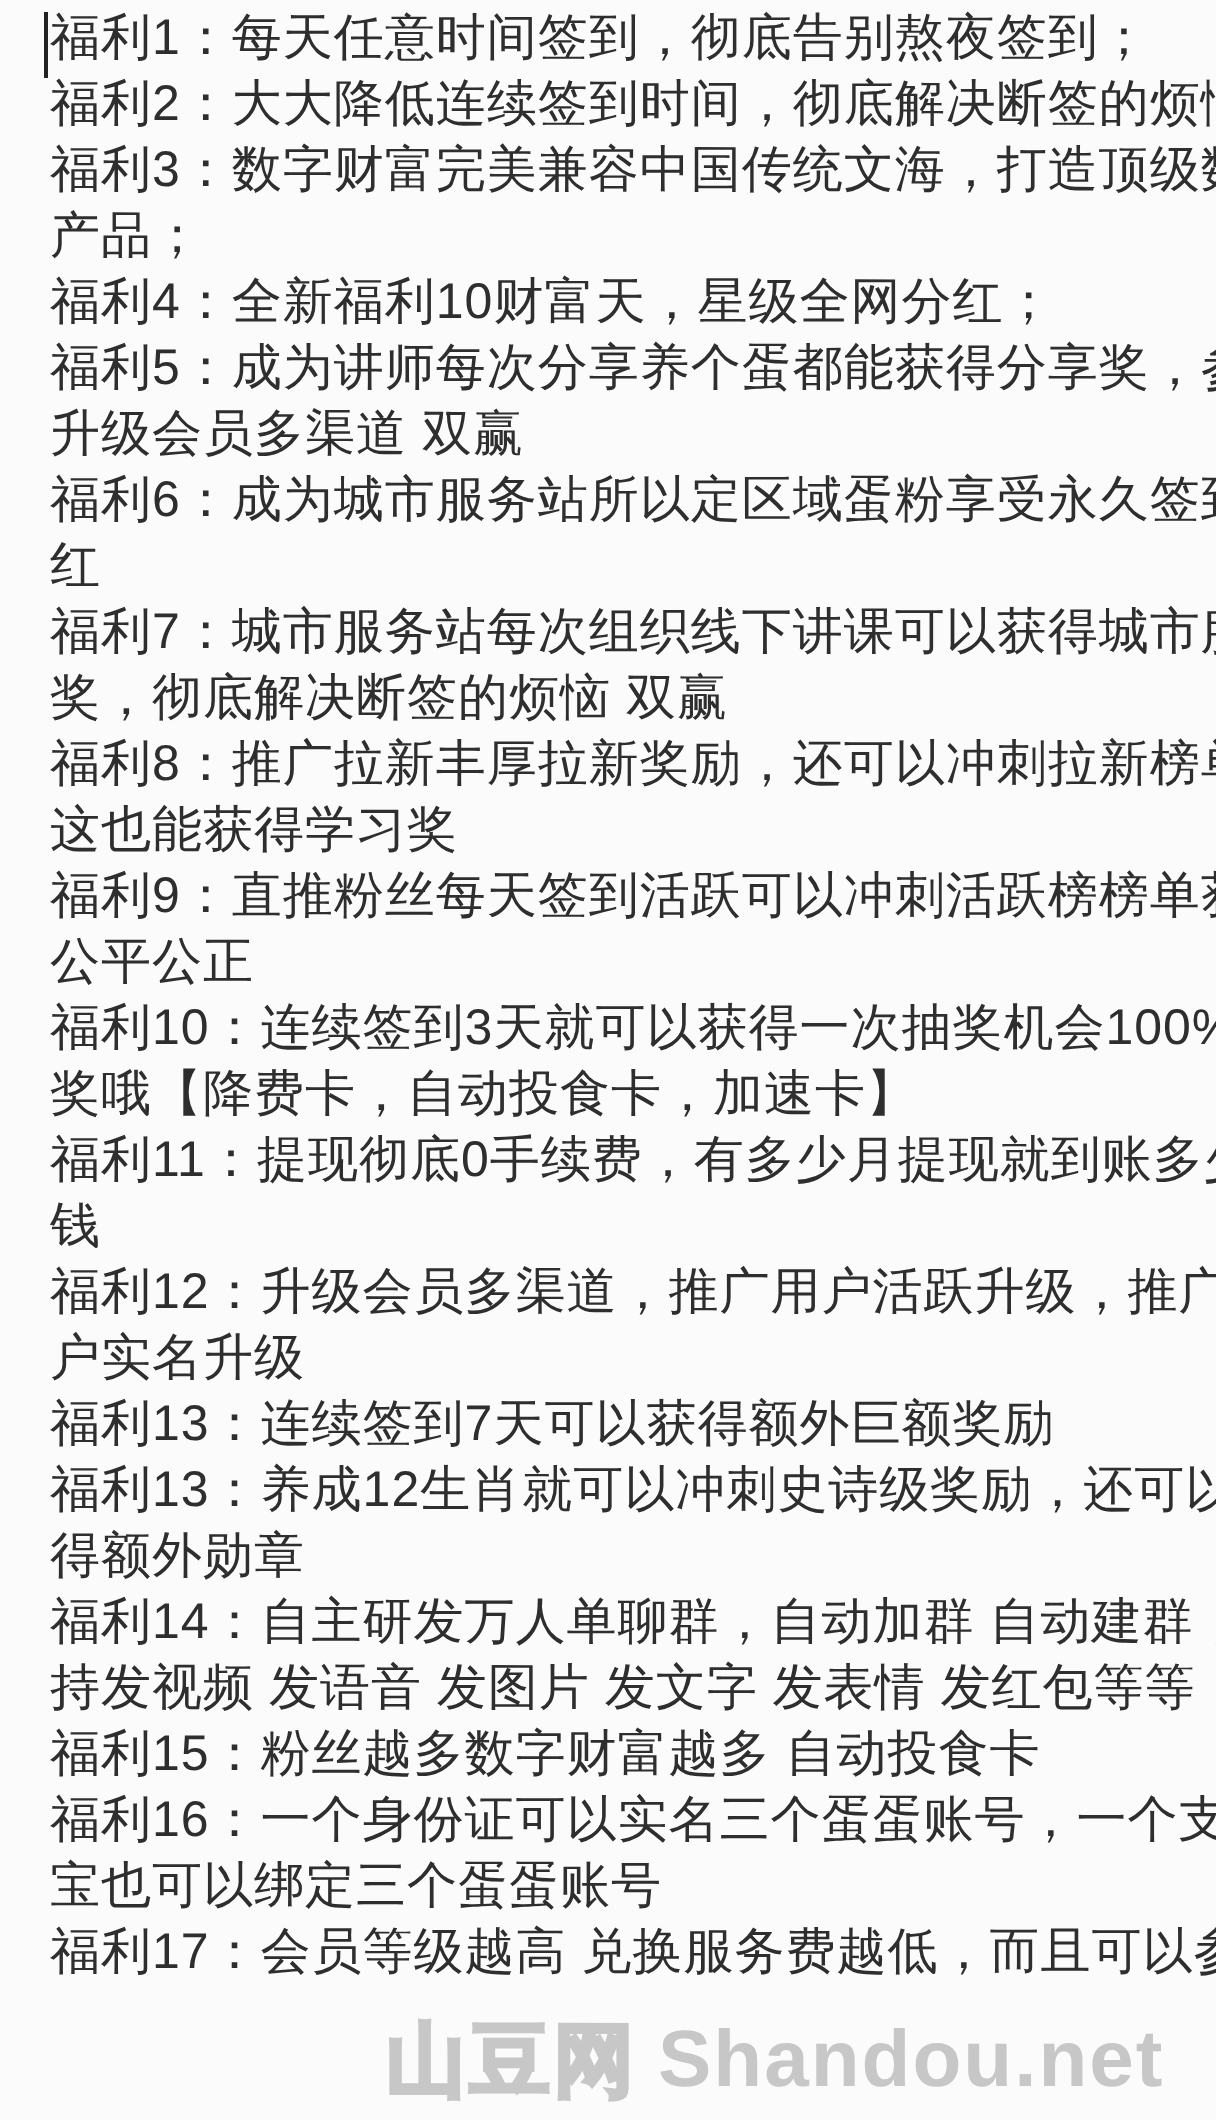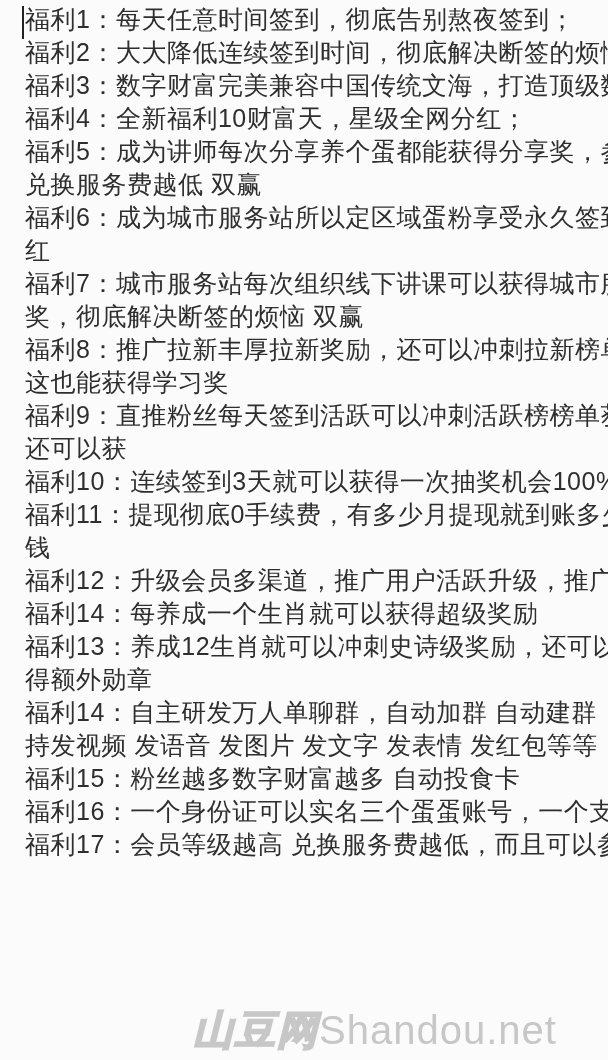--- a/index.html
+++ b/index.html
@@ -46,91 +46,95 @@
     white-space:nowrap;
     pointer-events:none;
   }
   .wm-cn{
     font-size:40px;
     font-weight:bold;
     color:transparent;
     -webkit-text-stroke:2px var(--wm);
     letter-spacing:2px;
     vertical-align:middle;
-    font-style:italic;
   }
   .wm-en{
     font-size:40px;
-    font-weight:normal;
+    font-weight:bold;
     color:var(--wm);
     letter-spacing:1px;
+    margin-left:10px;
     vertical-align:middle;
   }
 </style>
 </head>
 <body>
 
 <div class="screen">
 
   <div class="text-area">
 
       <div class="line">福利1：每天任意时间签到，彻底告别熬夜签到；</div>
 
       <div class="line">福利2：大大降低连续签到时间，彻底解决断签的烦恼；</div>
 
       <div class="line">福利3：数字财富完美兼容中国传统文海，打造顶级数字</div>
 
+      <div class="line">产品；</div>
 
       <div class="line">福利4：全新福利10财富天，星级全网分红；</div>
 
       <div class="line">福利5：成为讲师每次分享养个蛋都能获得分享奖，参与</div>
 
-      <div class="line">兑换服务费越低 双赢</div>
+      <div class="line">升级会员多渠道 双赢</div>
 
       <div class="line">福利6：成为城市服务站所以定区域蛋粉享受永久签到分</div>
 
       <div class="line">红</div>
 
       <div class="line">福利7：城市服务站每次组织线下讲课可以获得城市服务</div>
 
       <div class="line">奖，彻底解决断签的烦恼 双赢</div>
 
       <div class="line">福利8：推广拉新丰厚拉新奖励，还可以冲刺拉新榜单</div>
 
       <div class="line">这也能获得学习奖</div>
 
       <div class="line">福利9：直推粉丝每天签到活跃可以冲刺活跃榜榜单获得</div>
 
-      <div class="line">还可以获</div>
+      <div class="line">公平公正</div>
 
       <div class="line">福利10：连续签到3天就可以获得一次抽奖机会100%中</div>
 
+      <div class="line">奖哦【降费卡，自动投食卡，加速卡】</div>
 
       <div class="line">福利11：提现彻底0手续费，有多少月提现就到账多少</div>
 
       <div class="line">钱</div>
 
       <div class="line">福利12：升级会员多渠道，推广用户活跃升级，推广用</div>
 
+      <div class="line">户实名升级</div>
 
+      <div class="line">福利13：连续签到7天可以获得额外巨额奖励</div>
 
-      <div class="line">福利14：每养成一个生肖就可以获得超级奖励</div>
 
       <div class="line">福利13：养成12生肖就可以冲刺史诗级奖励，还可以获</div>
 
       <div class="line">得额外勋章</div>
 
       <div class="line">福利14：自主研发万人单聊群，自动加群 自动建群，支</div>
 
       <div class="line">持发视频 发语音 发图片 发文字 发表情 发红包等等</div>
 
       <div class="line">福利15：粉丝越多数字财富越多 自动投食卡</div>
 
       <div class="line">福利16：一个身份证可以实名三个蛋蛋账号，一个支付</div>
 
+      <div class="line">宝也可以绑定三个蛋蛋账号</div>
 
       <div class="line">福利17：会员等级越高 兑换服务费越低，而且可以参与</div>
 
     </div>
 
   <div class="caret"></div>
 
   <div class="watermark">
     <span class="wm-cn">山豆网</span><span class="wm-en">Shandou.net</span>
   </div>

